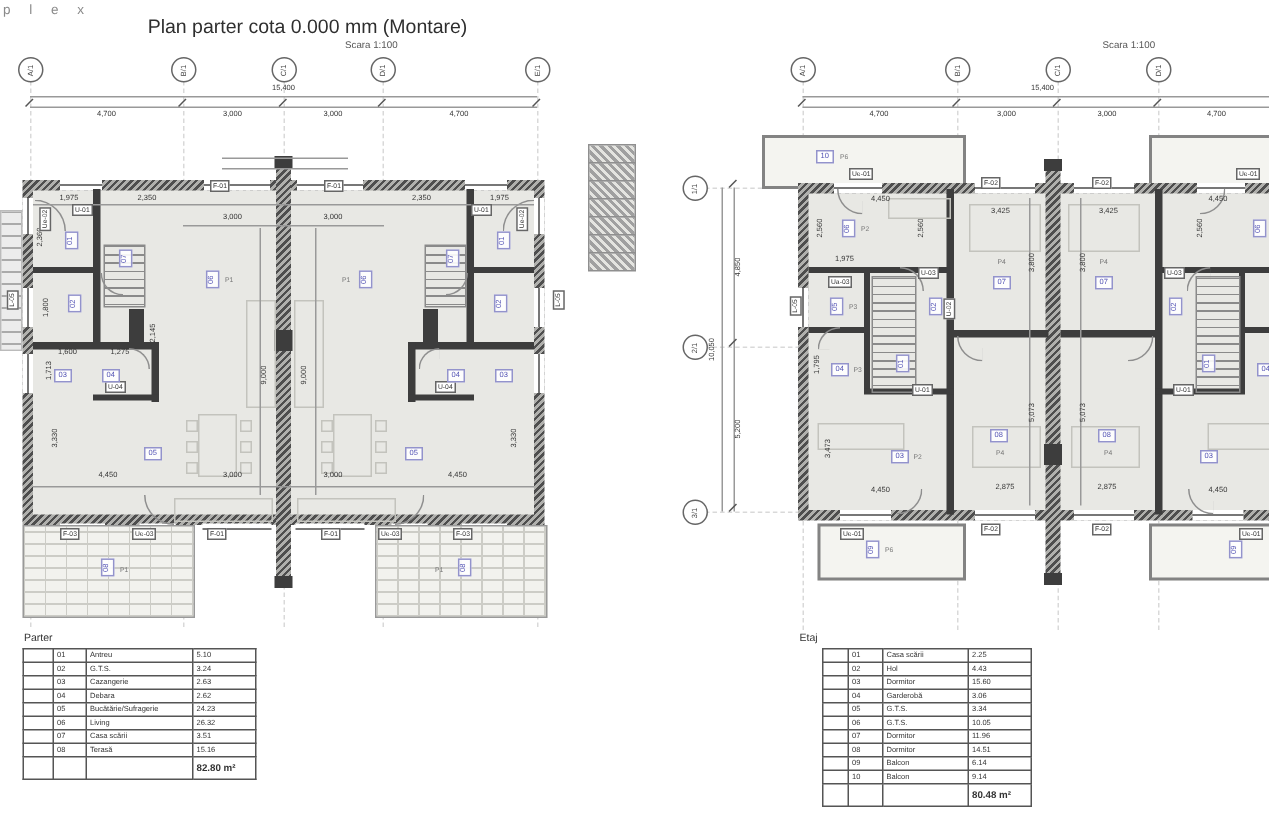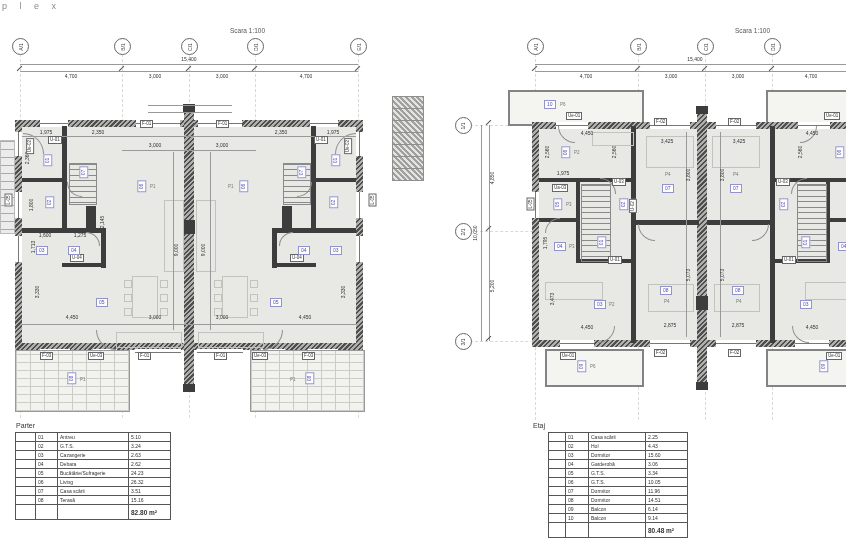--- a/index.html
+++ b/index.html
@@ -51,20 +51,21 @@
                color:#333;overflow:hidden;white-space:nowrap}
   table.tbl td.tot{font-weight:bold;font-size:6.5px;height:14px}
 </style>
 </head>
 <body>
 
 <div id="canvas">
 
   <div class="abs logo" style="left:2px;top:1px">p l e x</div>
 
+  <div class="abs title" style="left:70px;top:10px;width:270px">Plan parter cota 0.000 mm (Montare)</div>
   <div class="abs scale" style="left:230px;top:27px">Scara 1:100</div>
 
   <div class="abs gridv" style="left:20px;top:54px;height:364px"></div>
   <div class="abs gridv" style="left:122px;top:54px;height:364px"></div>
   <div class="abs gridv" style="left:189px;top:54px;height:364px"></div>
   <div class="abs gridv" style="left:255px;top:54px;height:364px"></div>
   <div class="abs gridv" style="left:358px;top:54px;height:364px"></div>
 
   <div class="abs bubble" style="left:12px;top:38px">
       <span>A/1</span>

